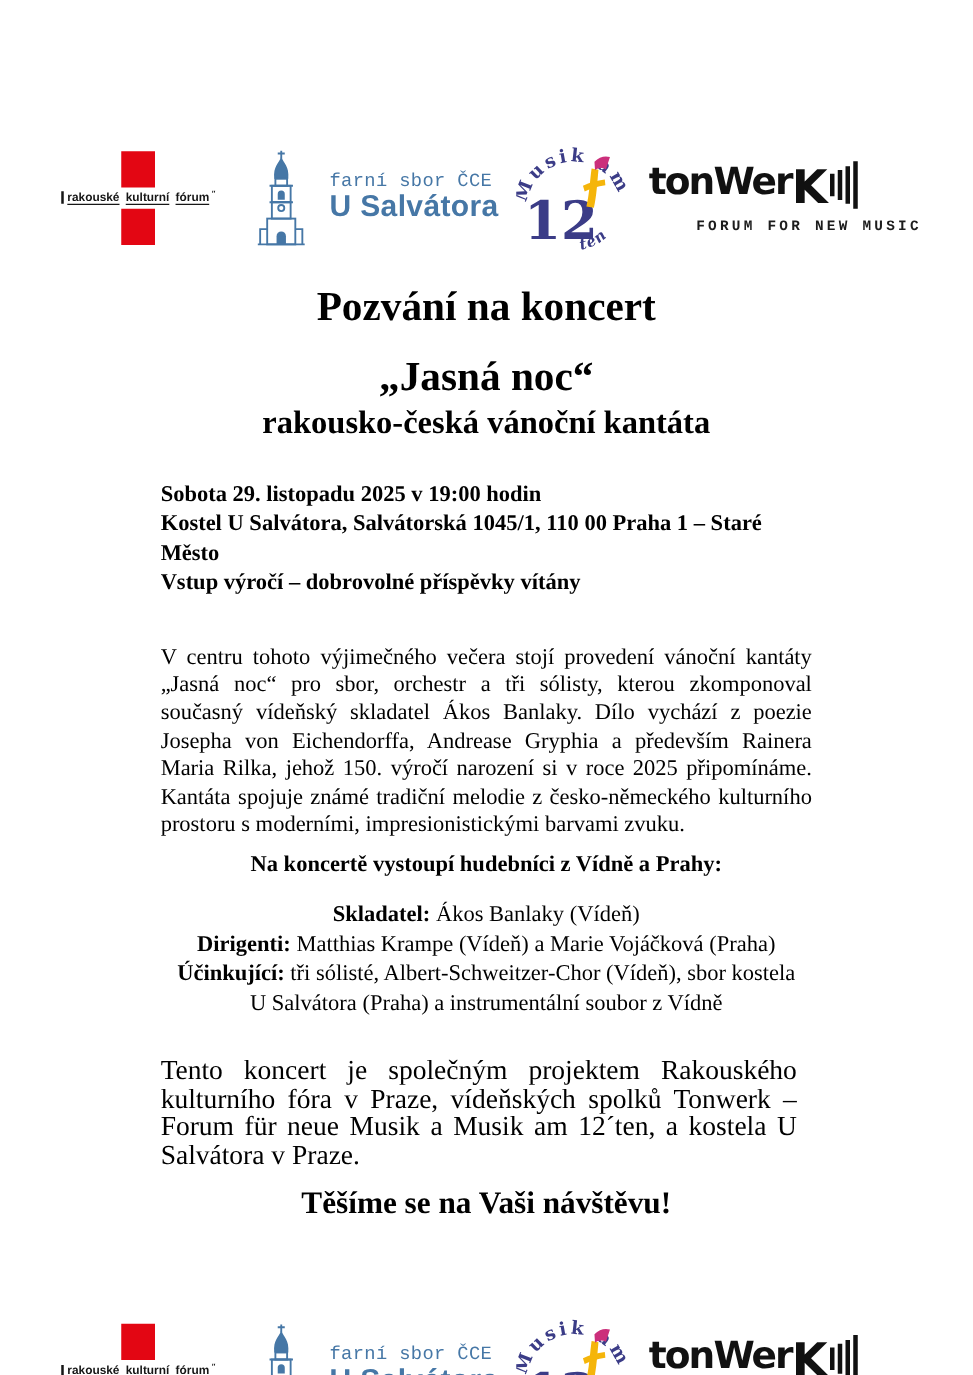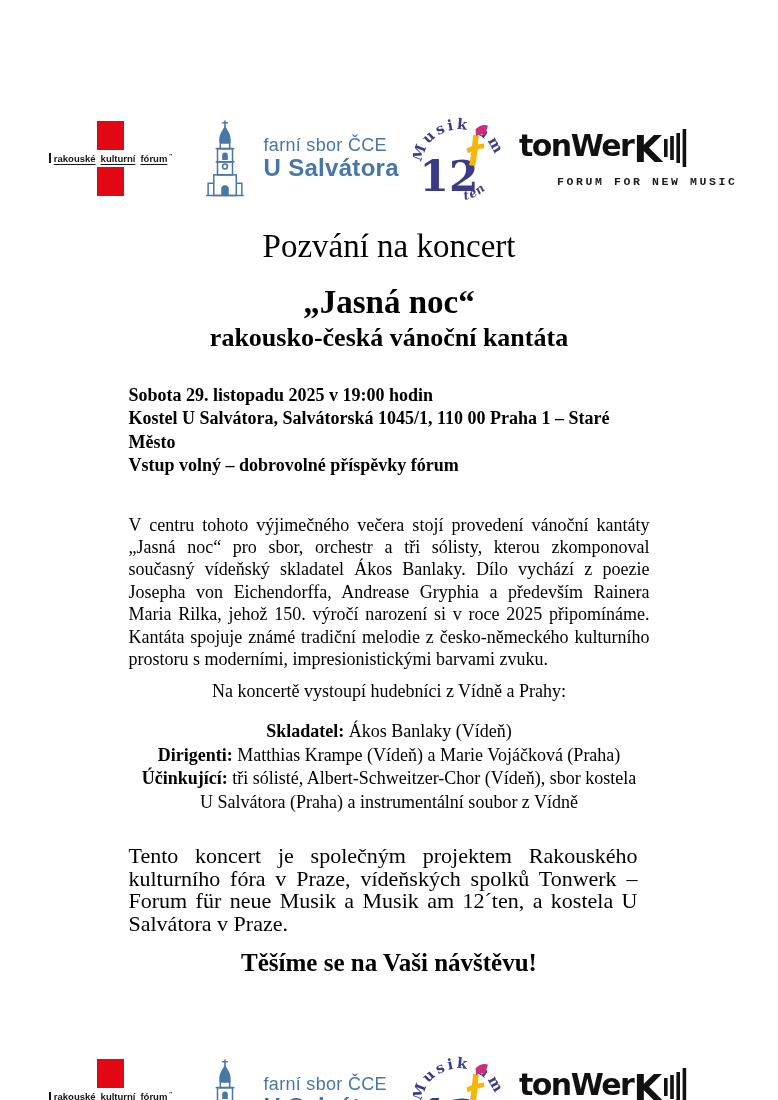--- a/index.html
+++ b/index.html
@@ -33,21 +33,21 @@
     margin: 3px 0; font-size: 9.5px; font-weight: bold; color: #161616;
     white-space: nowrap;
   }
   .akf-tick { width: 2px; height: 10px; background: #161616; align-self: center; margin-right: -2px; }
   .akf-w { text-decoration: underline; text-decoration-thickness: 1px; text-underline-offset: 2px; }
   .akf-sup { font-size: 6px; align-self: flex-start; margin-left: -3px; }
 
   
   .salvator { display: flex; align-items: center; gap: 9px; }
   .salv-text { font-family: "Liberation Sans", sans-serif; color: #4677a6; line-height: 1.05; }
-  .salv-l1 { font-size: 18px; font-weight: 500; letter-spacing: 0.3px; }
+  .salv-l1 { font-size: 15px; font-weight: 500; letter-spacing: 0.3px; font-family: Liberation Mono, monospace; }
   .salv-l2 { font-size: 24px; font-weight: 700; letter-spacing: 0.3px; }
 
   
   .mu-arc  { font: 700 16px "DejaVu Serif", serif; fill: #3b3c87; letter-spacing: 3px; }
   .mu-num  { font: 700 46px "DejaVu Serif", serif; fill: #3b3c87; }
   .mu-ten  { font: italic 700 13px "DejaVu Serif", serif; fill: #3b3c87; letter-spacing: 1px; }
 
   
   .tonwerk { text-align: left; }
   .tw-name { display: flex; align-items: flex-start; font-family: "DejaVu Sans", sans-serif; font-weight: 800; color: #111; }
@@ -60,41 +60,41 @@
     font-size: 11.5px; font-weight: 700; letter-spacing: 2.6px;
     color: #1c1c1c; margin-top: 4px; white-space: nowrap; padding-left: 38px;
   }
 
   .church { flex: 0 0 auto; }
 
   
   .content { padding: 0 93px; }
   .title {
     margin: 22px 0 0 0; text-align: center;
-    font-size: 33px; font-weight: normal; line-height: 1.1;
+    font-size: 33px; font-weight: bold; line-height: 1.1;
   }
   .subtitle1 {
     margin: 21px 0 0 0; text-align: center;
     font-size: 33px; font-weight: bold; line-height: 1.05;
   }
   .subtitle2 {
     margin: 4px 0 0 0; text-align: center;
     font-size: 26px; font-weight: bold; line-height: 1.1;
   }
   .details {
     margin-top: 31px;
     font-size: 18px; font-weight: bold; line-height: 23.5px;
   }
   .body-par {
     margin: 36px 0 0 0;
     font-size: 18px; line-height: 22.4px; text-align: justify;
   }
   .perf-heading {
     margin: 10px 0 0 0; text-align: center;
-    font-size: 18px; font-weight: normal; line-height: 23px;
+    font-size: 18px; font-weight: bold; line-height: 23px;
   }
   .roles {
     margin: 17px auto 0 auto; max-width: 505px;
     text-align: center; font-size: 18px; line-height: 23.5px;
   }
   .closing-par {
     margin: 31px 12px 0 0;
     font-size: 22px; line-height: 22.4px; text-align: justify;
   }
   .closing-line {
@@ -174,21 +174,21 @@
   </div>
 
   <main class="content">
     <h1 class="title">Pozvání na koncert</h1>
     <h2 class="subtitle1">„Jasná noc“</h2>
     <h3 class="subtitle2">rakousko-česká vánoční kantáta</h3>
 
     <div class="details">
       <div>Sobota 29. listopadu 2025 v 19:00 hodin</div>
       <div>Kostel U Salvátora, Salvátorská 1045/1, 110 00 Praha 1 – Staré Město</div>
-      <div>Vstup volný – dobrovolné příspěvky fórum</div>
+      <div>Vstup výročí – dobrovolné příspěvky vítány</div>
     </div>
 
     <p class="body-par">V centru tohoto výjimečného večera stojí provedení vánoční kantáty „Jasná noc“ pro sbor, orchestr a tři sólisty, kterou zkomponoval současný vídeňský skladatel Ákos Banlaky. Dílo vychází z poezie Josepha von Eichendorffa, Andrease Gryphia a především Rainera Maria Rilka, jehož 150. výročí narození si v roce 2025 připomínáme. Kantáta spojuje známé tradiční melodie z česko-německého kulturního prostoru s moderními, impresionistickými barvami zvuku.</p>
 
     <p class="perf-heading">Na koncertě vystoupí hudebníci z Vídně a Prahy:</p>
 
     <div class="roles">
       <div><b>Skladatel:</b> <span>Ákos Banlaky (Vídeň)</span></div>
       <div><b>Dirigenti:</b> <span>Matthias Krampe (Vídeň) a Marie Vojáčková (Praha)</span></div>
       <div><b>Účinkující:</b> <span>tři sólisté, Albert-Schweitzer-Chor (Vídeň), sbor kostela U Salvátora (Praha) a instrumentální soubor z Vídně</span></div>

